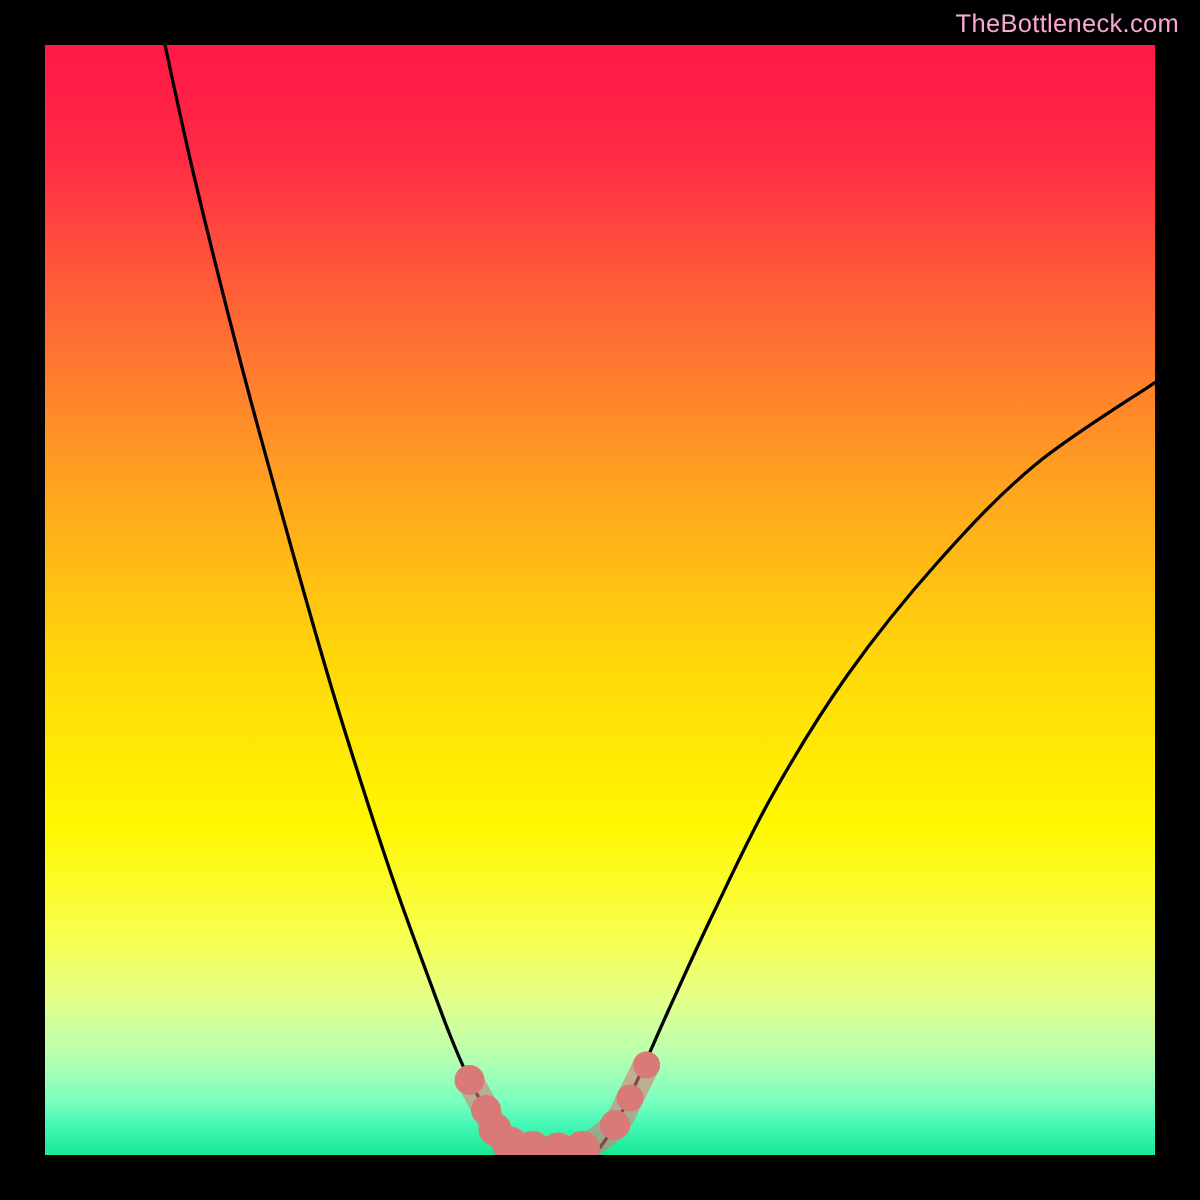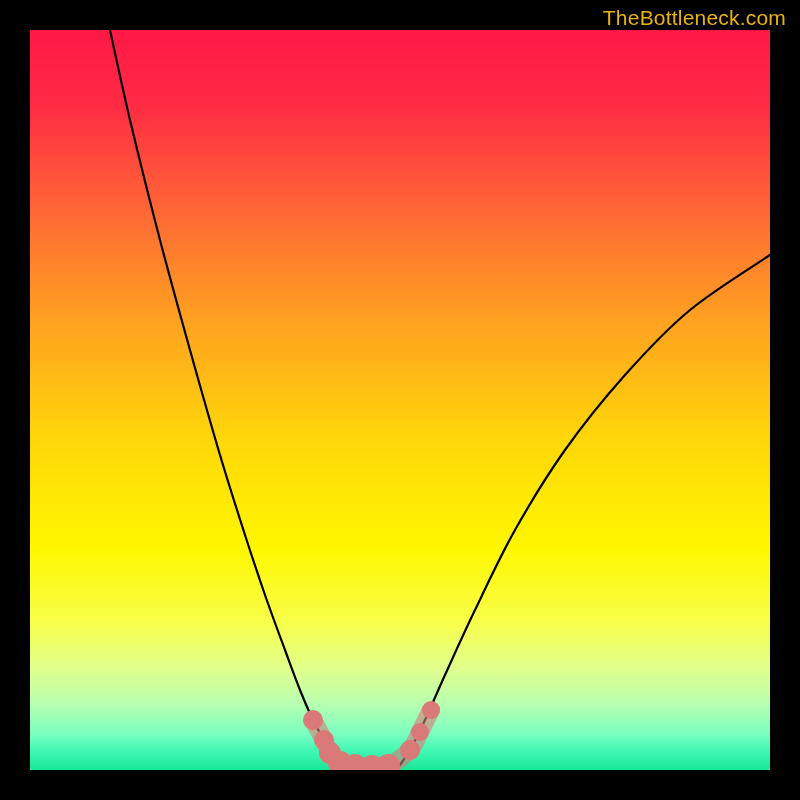--- a/index.html
+++ b/index.html
@@ -20,22 +20,22 @@
     overflow: hidden;
   }
   .gradient {
     position: absolute;
     inset: 0;
   }
   .watermark {
     position: absolute;
     top: 6px;
     right: 14px;
-    color: #eab308;
-    font-size: 21px;
+    color: #f9a8d4;
+    font-size: 17px;
     letter-spacing: 0.2px;
     font-weight: 400;
   }
   svg.curves {
     position: absolute;
     inset: 0;
   }
 </style>
 </head>
 <body>

